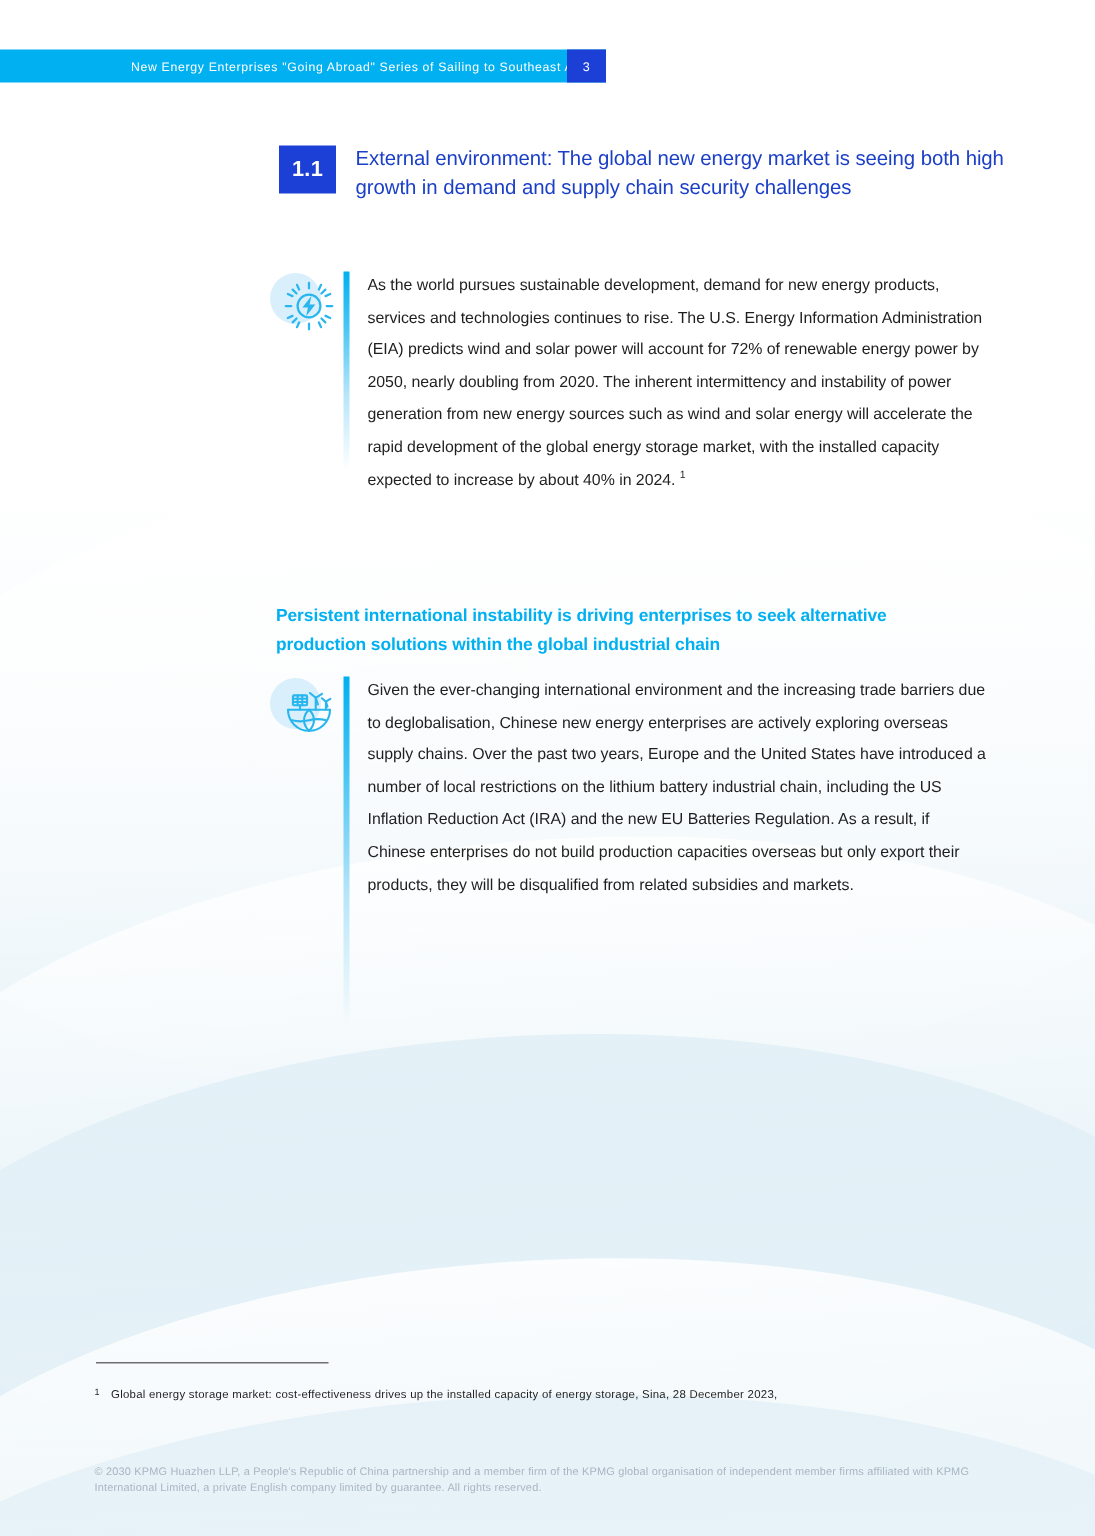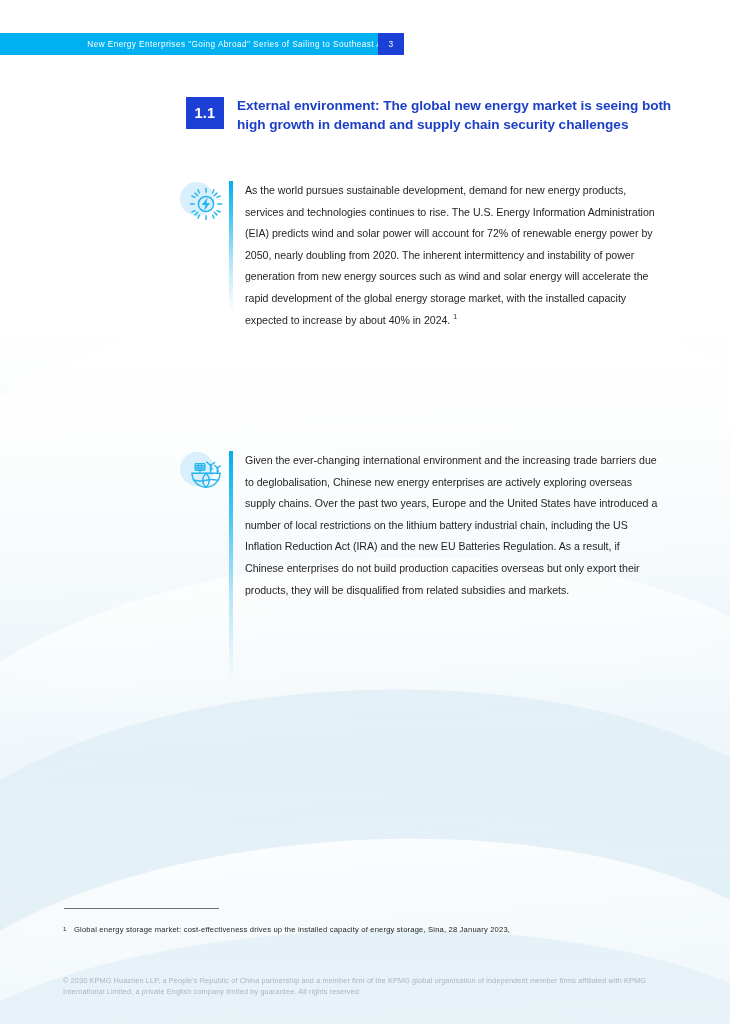--- a/index.html
+++ b/index.html
@@ -144,21 +144,21 @@
     color: #ffffff;
     font-size: 14.5px;
     font-weight: bold;
     letter-spacing: 0.2px;
   }
   .section-title {
     margin-left: 13px;
     width: 460px;
     color: #1b3fc7;
     font-size: 13.6px;
-    font-weight: bold;
+    font-weight: normal;
     line-height: 19px;
     letter-spacing: -0.05px;
   }
 
   .sub-head {
     position: absolute;
     left: 184px;
     width: 470px;
     color: #00b0f0;
     font-size: 11.6px;
@@ -326,20 +326,21 @@
             <line x1="3.9" y1="26.0" x2="7.0" y2="24.6"></line>
             <line x1="29.0" y1="11.4" x2="32.1" y2="10.0"></line>
           </g>
           <path d="M19.6 11.4 L13.6 19.0 L17.3 19.0 L16.1 24.8 L22.2 17.0 L18.4 17.0 Z" fill="#29b6ef"></path>
         </svg>
       </div>
       <div class="accent-rule accent-rule-1"></div>
       <div class="para"><span>As the world pursues sustainable development, demand for new energy products, services and technologies continues to rise. The U.S. Energy Information Administration (EIA) predicts wind and solar power will account for 72% of renewable energy power by 2050, nearly doubling from 2020. The inherent intermittency and instability of power generation from new energy sources such as wind and solar energy will accelerate the rapid development of the global energy storage market, with the installed capacity expected to increase by about 40% in 2024.</span> <sup>1</sup></div>
     </div>
 
+    <div class="sub-head sub-head-2">Persistent international instability is driving enterprises to seek alternative production solutions within the global industrial chain</div>
 
     <div class="block block-2">
       <div class="icon-wrap">
         <div class="icon-blob"></div>
         <svg class="icon-svg" width="36" height="36" viewBox="0 0 36 36">
           <g stroke="#29b6ef" stroke-width="1.4" fill="none" stroke-linecap="round" stroke-linejoin="round">
             <path d="M4.0 17.2 a14 14 0 0 0 28 0"></path>
             <line x1="4.0" y1="17.2" x2="32.0" y2="17.2"></line>
             <path d="M18 31.2 c-4.4 -4.3 -4.4 -9.9 0 -14"></path>
             <path d="M18 31.2 c4.4 -4.3 4.4 -9.9 0 -14"></path>
@@ -362,18 +363,18 @@
         </svg>
       </div>
       <div class="accent-rule accent-rule-2"></div>
       <div class="para">Given the ever-changing international environment and the increasing trade barriers due to deglobalisation, Chinese new energy enterprises are actively exploring overseas supply chains. Over the past two years, Europe and the United States have introduced a number of local restrictions on the lithium battery industrial chain, including the US Inflation Reduction Act (IRA) and the new EU Batteries Regulation. As a result, if Chinese enterprises do not build production capacities overseas but only export their products, they will be disqualified from related subsidies and markets.</div>
     </div>
 
   </div>
 
   <div class="footnote-rule"></div>
   <div class="footnote">
-    <span class="footnote-marker">1</span><span class="footnote-body">Global energy storage market: cost-effectiveness drives up the installed capacity of energy storage, Sina, 28 January 2023,</span>
+    <span class="footnote-marker">1</span><span class="footnote-body">Global energy storage market: cost-effectiveness drives up the installed capacity of energy storage, Sina, 28 December 2023,</span>
   </div>
 
   <div class="copyright">© 2030 KPMG Huazhen LLP, a People's Republic of China partnership and a member firm of the KPMG global organisation of independent member firms affiliated with KPMG International Limited, a private English company limited by guarantee. All rights reserved.</div>
 
 </div>
 
 </body></html>

